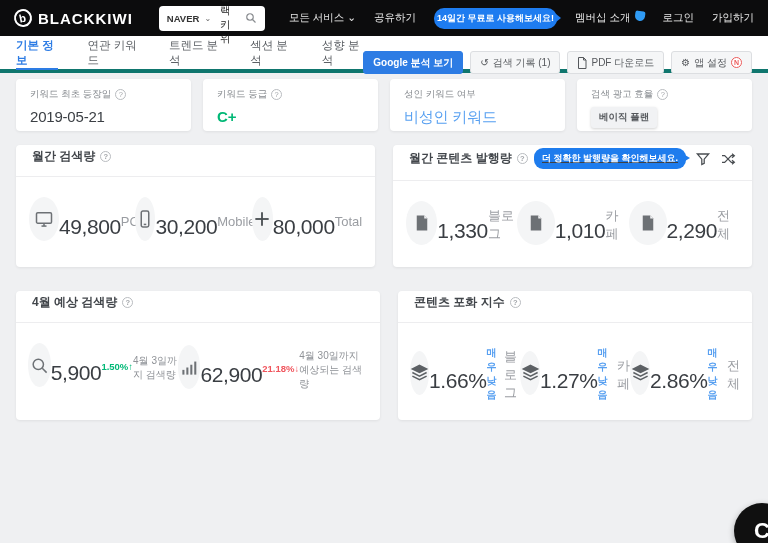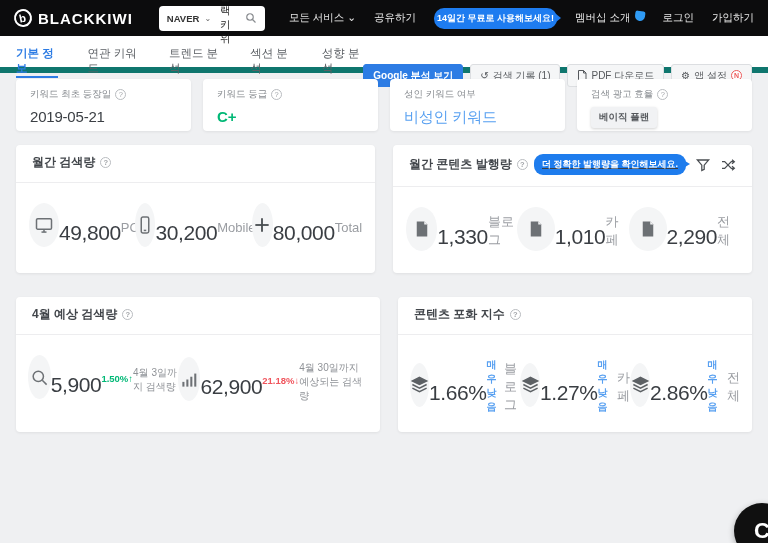--- a/index.html
+++ b/index.html
@@ -25,22 +25,22 @@
   .toplink { color:#e8e8e8; font-size:10.5px; cursor:pointer; white-space:nowrap; }
   .promo { background:#1e7cf0; color:#fff; font-size:9px; font-weight:bold;
     padding:4px 3px; border-radius:10px; position:relative; white-space:nowrap; }
   .promo:after { content:""; position:absolute; right:-4px; top:50%; margin-top:-4px;
     border-left:5px solid #1e7cf0; border-top:4px solid transparent;
     border-bottom:4px solid transparent; }
   .member-ico { width:10px; height:10px; background:#2f9bf4; border-radius:2px 2px 5px 5px;
     display:inline-block; margin-left:4px; transform:rotate(8deg); }
 
   
-  .tabbar { height:37px; background:#fff; border-bottom:6px solid #0f766e;
-    display:flex; align-items:flex-start; padding:8px 16px; }
+  .tabbar { height:37px; background:#fff; border-bottom:4px solid #0f766e;
+    display:flex; align-items:center; padding:8px 16px; }
   .tabs { display:flex; gap:30px; }
   .tab { display:flex; align-items:center; font-size:11.5px; color:#5c6065;
     cursor:pointer; border-bottom:2px solid transparent; padding-top:2px; }
   .tab.active { color:#2d7ce4; font-weight:bold; border-bottom-color:#2d7ce4; }
   .tools { margin-left:auto; display:flex; align-items:center; gap:7px;margin-top:20px; }
   .btn { height:23px; display:flex; align-items:center; gap:4px; border-radius:3px;
     font-size:10px; padding:0 9px; cursor:pointer; border:1px solid #dcdee1;
     background:#f5f6f7; color:#55585c; white-space:nowrap; }
   .btn.primary { background:#2d7ce4; border-color:#2d7ce4; color:#fff; font-weight:bold; }
   .btn .g-ico { font-size:10px; }
@@ -58,21 +58,21 @@
     color:#a2a5a9; font-size:7.5px; display:inline-flex; align-items:center;
     justify-content:center; cursor:pointer; flex:none; }
   .info-value { margin-top:7px; font-size:15px; color:#3c4045; letter-spacing:-0.2px; }
   .info-value.green { color:#00b876; font-weight:bold; }
   .info-value.blue { color:#58a0f1; }
   .plan-pill { display:inline-block; margin-top:6px; background:#f1f2f4; color:#55585c;
     font-size:9.5px; font-weight:bold; padding:4px 8px; border-radius:3px;
     box-shadow:0 1px 3px rgba(0,0,0,.18); }
 
   .row-two { display:grid; grid-template-columns:1fr 1fr; gap:18px; margin-top:14px; }
-  .panel-head { display:flex; align-items:center; padding:9px 16px 11px;
+  .panel-head { display:flex; align-items:center; padding:3px 16px 11px;
     border-bottom:1px solid #ededef; }
   .panel-title { font-size:12px; font-weight:bold; color:#42464b; display:flex;
     align-items:center; gap:5px; }
   .head-right { margin-left:auto; display:flex; align-items:center; gap:9px;text-decoration:underline; }
   .tip { background:#1e7ced; color:#fff; font-size:9px; font-weight:bold;
     padding:4px 8px; border-radius:9px; position:relative; white-space:nowrap; }
   .tip:after { content:""; position:absolute; right:-4px; top:50%; margin-top:-3.5px;
     border-left:5px solid #1e7ced; border-top:3.5px solid transparent;
     border-bottom:3.5px solid transparent; }
   .hico { width:16px; height:16px; cursor:pointer; }

